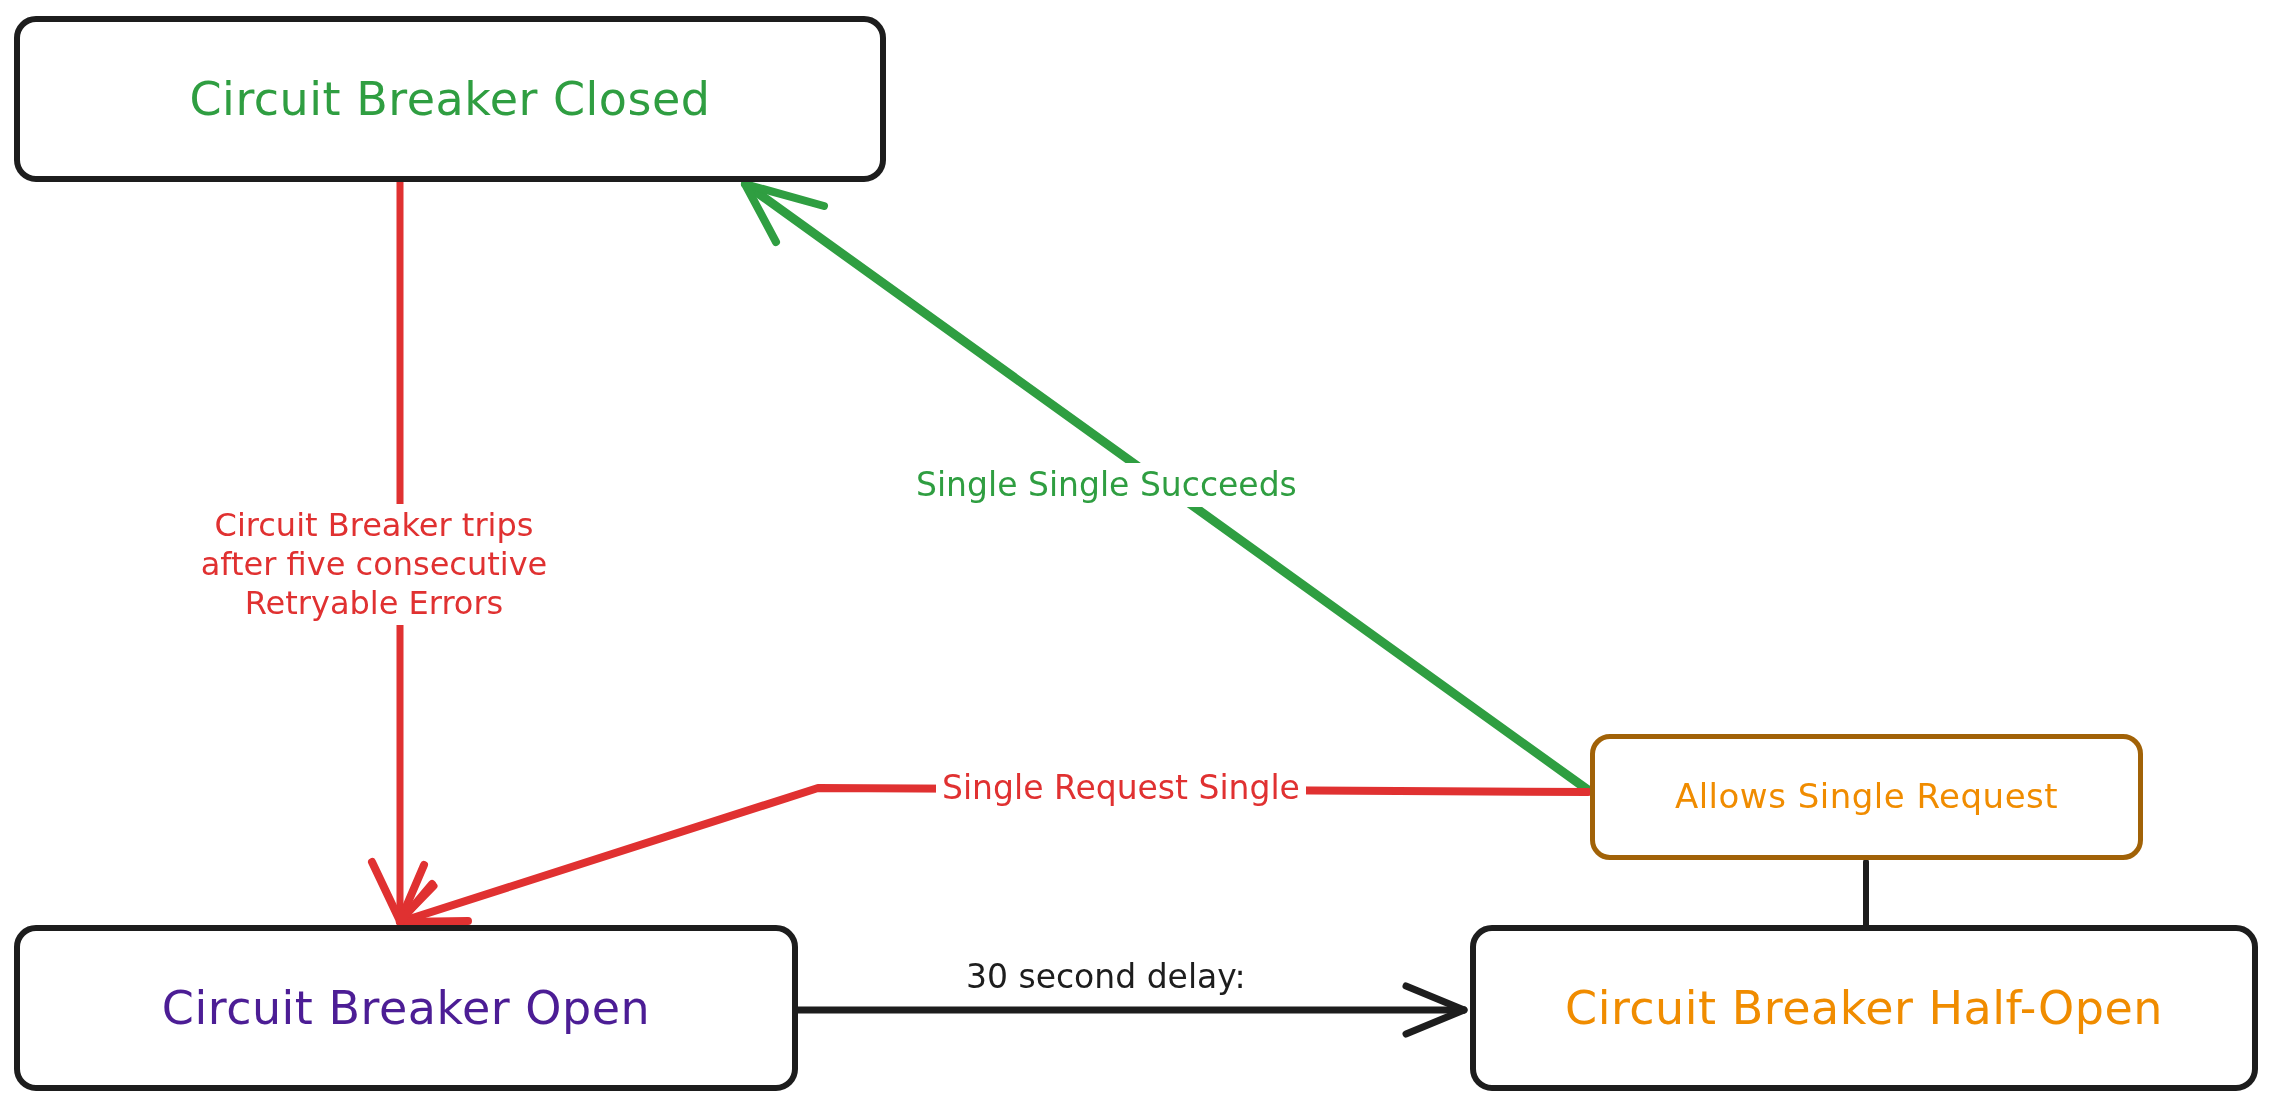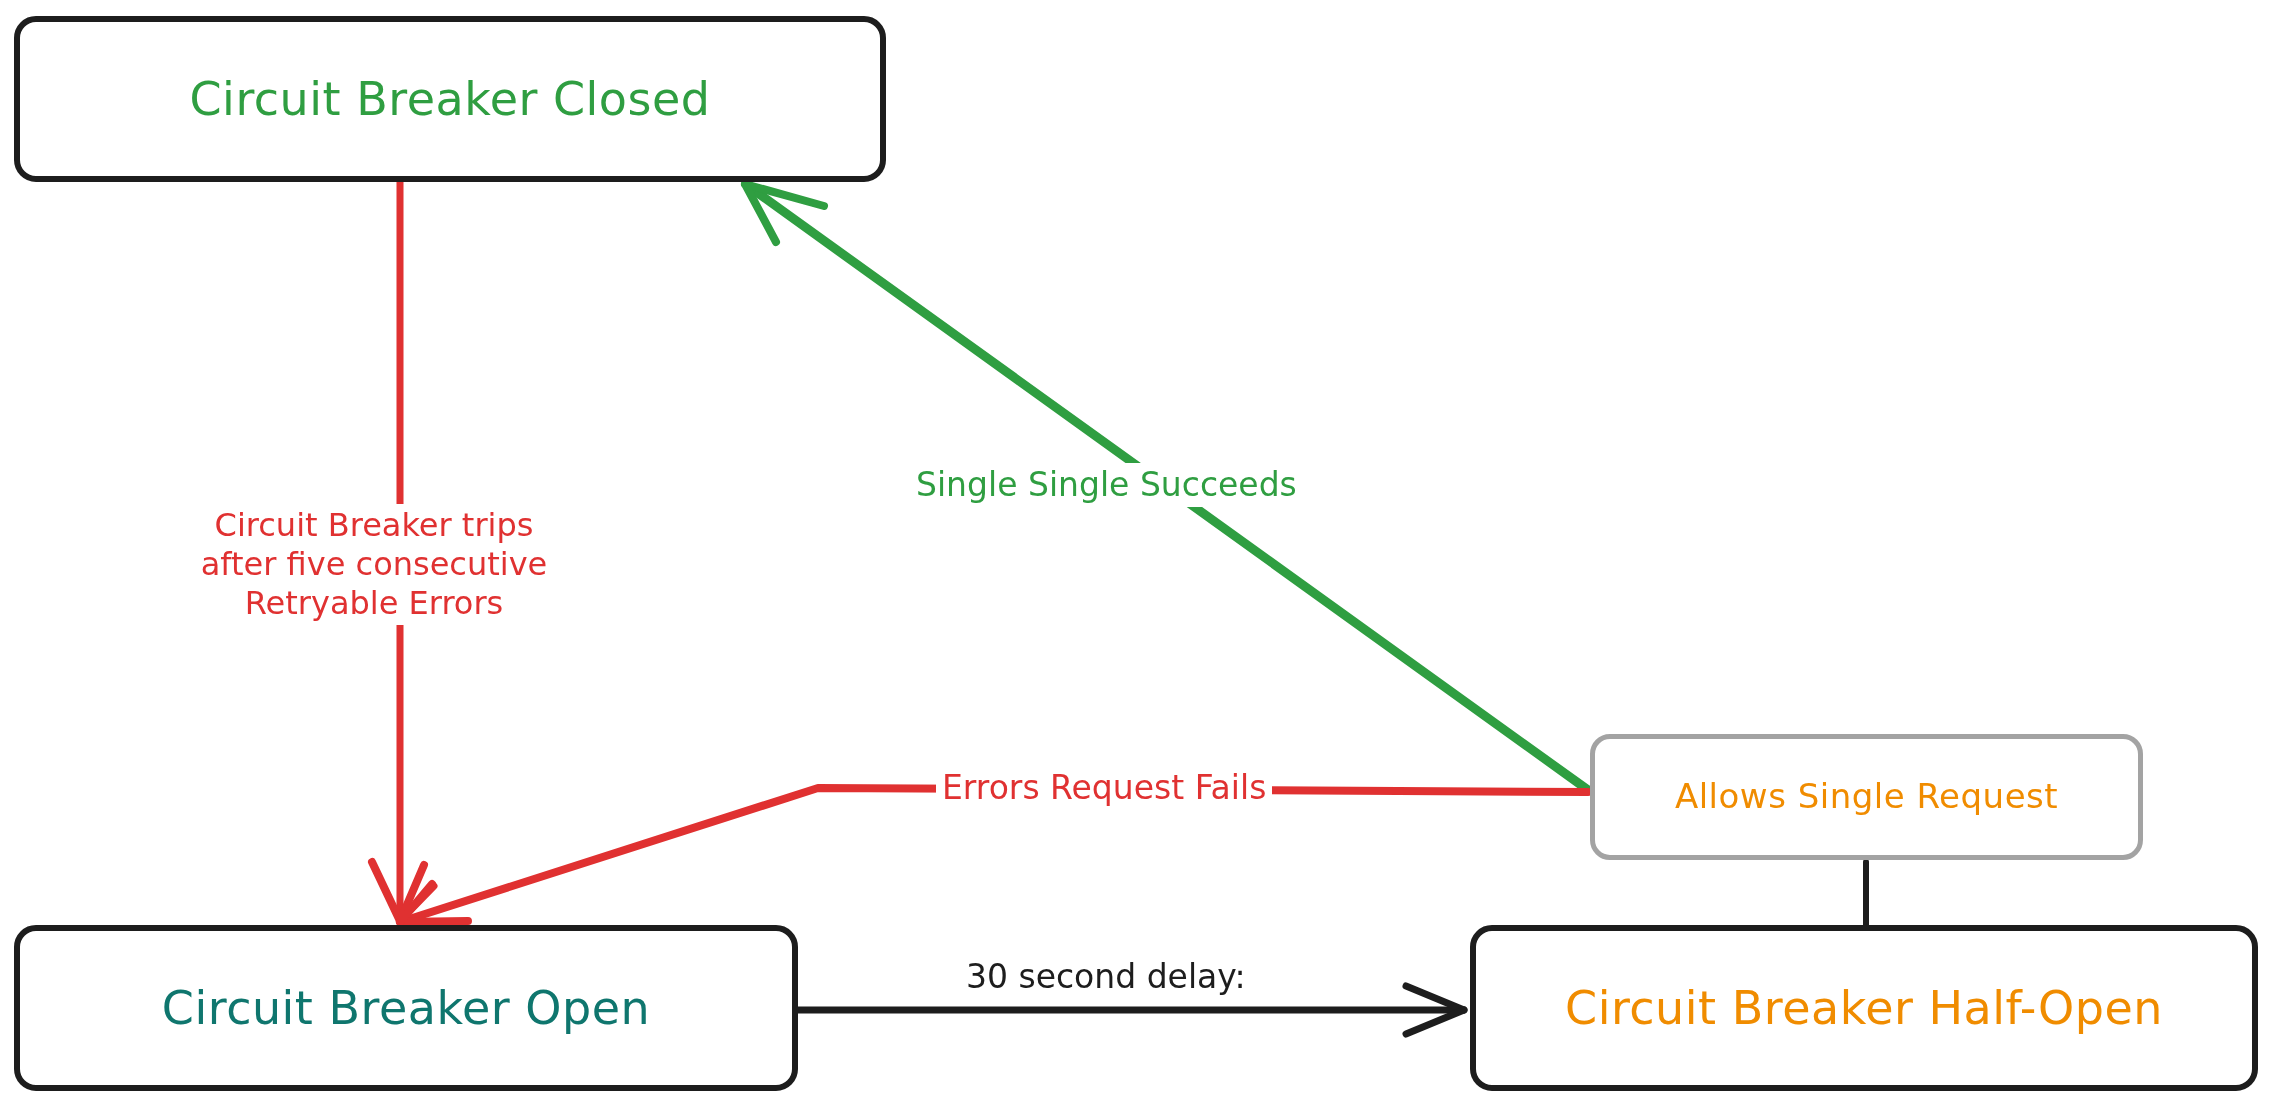--- a/index.html
+++ b/index.html
@@ -42,21 +42,21 @@
     font-weight: 400;
     letter-spacing: 0.5px;
     white-space: nowrap;
     line-height: 1.1;
   }
 
   .node-black {
     border: 6px solid #1d1d1d;
   }
   .node-orange-border {
-    border: 5px solid #a3a3a3;
+    border: 5px solid #a16207;
     border-radius: 20px;
   }
 
   #node-closed {
     left: 14px;
     top: 16px;
     width: 872px;
     height: 166px;
   }
   #node-closed .node-label {
@@ -64,21 +64,21 @@
     font-size: 46px;
   }
 
   #node-open {
     left: 14px;
     top: 925px;
     width: 784px;
     height: 166px;
   }
   #node-open .node-label {
-    color: #0f766e;
+    color: #4c1d95;
     font-size: 46px;
   }
 
   #node-half-open {
     left: 1470px;
     top: 925px;
     width: 788px;
     height: 166px;
     text-align: right;
   }
@@ -190,19 +190,19 @@
   </div>
 
   <div class="edge-label" id="label-trips">
     <div>Circuit Breaker trips</div>
     <div>after five consecutive</div>
     <div>Retryable Errors</div>
   </div>
 
   <div class="edge-label" id="label-succeeds">Single Single Succeeds</div>
 
-  <div class="edge-label" id="label-fails">Errors Request Fails</div>
+  <div class="edge-label" id="label-fails">Single Request Single</div>
 
   <div class="edge-label" id="label-delay">
     <div>30 second delay:</div>
   </div>
 
 </div>
 
 </body></html>

